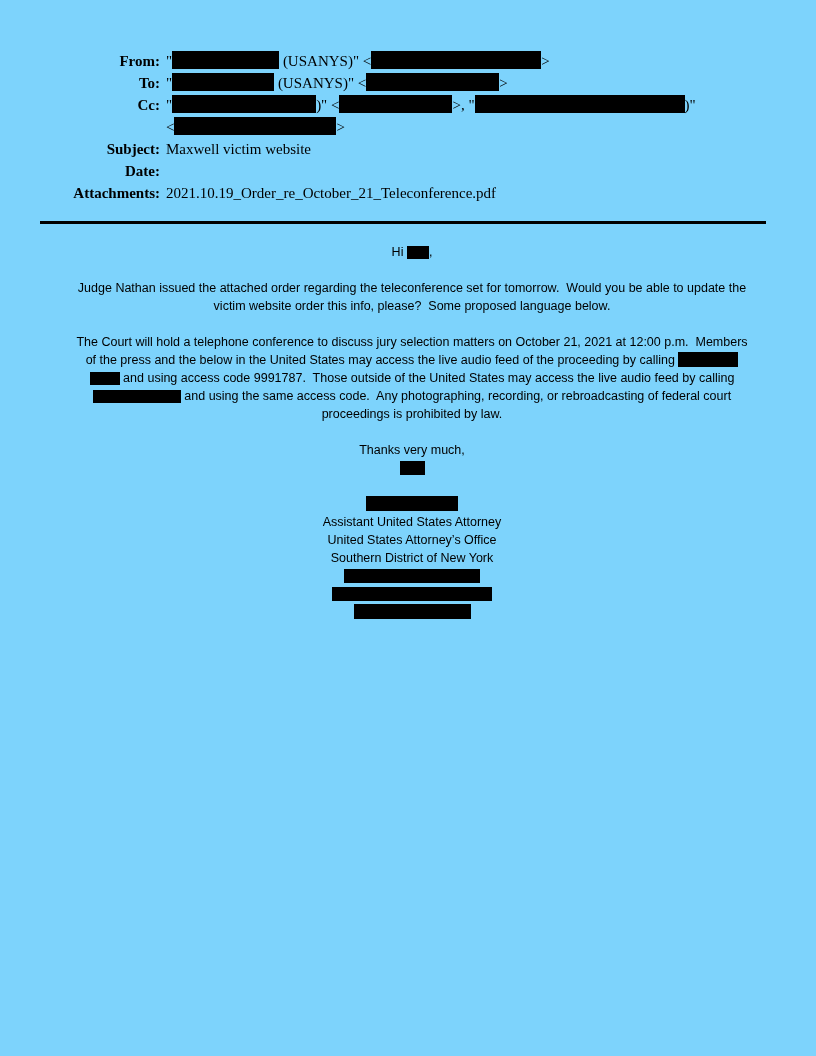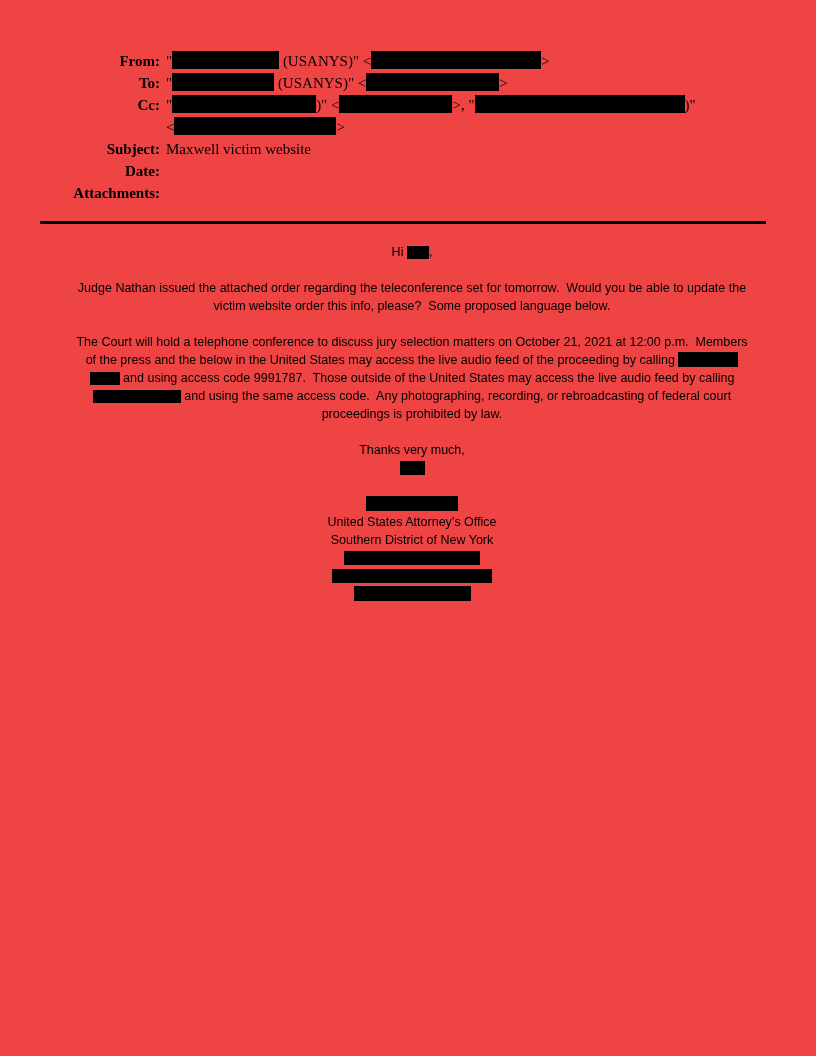--- a/index.html
+++ b/index.html
@@ -30,21 +30,21 @@
   .bline { height:18px; white-space:pre; overflow:visible; }
   
   .redaction {
     display:inline-block; background:var(--redaction,#000);
     vertical-align:text-bottom;
   }
 </style>
 </head>
 <body>
 
-<div class="page" style="background: #ef4444; color: rgb(0, 0, 0);">
+<div class="page" style="background: #7dd3fc; color: rgb(0, 0, 0);">
   <div class="email-header">
       <div class="hrow">
         <span class="hlabel">From:</span>
         <span class="hvalue"><span>"</span><span class="redaction" style="width: 107px; height: 18px;"></span><span> (USANYS)" &lt;</span><span class="redaction" style="width: 170px; height: 18px;"></span><span>&gt;</span></span>
       </div>
       <div class="hrow">
         <span class="hlabel">To:</span>
         <span class="hvalue"><span>"</span><span class="redaction" style="width: 102px; height: 18px;"></span><span> (USANYS)" &lt;</span><span class="redaction" style="width: 133px; height: 18px;"></span><span>&gt;</span></span>
       </div>
       <div class="hrow">
@@ -57,38 +57,40 @@
       </div>
       <div class="hrow">
         <span class="hlabel">Subject:</span>
         <span class="hvalue"><span>Maxwell victim website</span></span>
       </div>
       <div class="hrow">
         <span class="hlabel">Date:</span>
       </div>
       <div class="hrow">
         <span class="hlabel">Attachments:</span>
+        <span class="hvalue"><span>2021.10.19_Order_re_October_21_Teleconference.pdf</span></span>
       </div>
     </div>
   <div class="divider"></div>
   <div class="email-body">
       <div class="bline"><span>Hi </span><span class="redaction" style="width: 22px; height: 13px;"></span><span>,</span></div>
       <div class="bline"></div>
       <div class="bline"><span>Judge Nathan issued the attached order regarding the teleconference set for tomorrow.  Would you be able to update the</span></div>
       <div class="bline"><span>victim website order this info, please?  Some proposed language below.</span></div>
       <div class="bline"></div>
       <div class="bline"><span>The Court will hold a telephone conference to discuss jury selection matters on October 21, 2021 at 12:00 p.m.  Members</span></div>
       <div class="bline"><span>of the press and the below in the United States may access the live audio feed of the proceeding by calling </span><span class="redaction" style="width: 60px; height: 15px;"></span></div>
       <div class="bline"><span class="redaction" style="width: 30px; height: 13px;"></span><span> and using access code 9991787.  Those outside of the United States may access the live audio feed by calling</span></div>
       <div class="bline"><span class="redaction" style="width: 88px; height: 13px;"></span><span> and using the same access code.  Any photographing, recording, or rebroadcasting of federal court</span></div>
       <div class="bline"><span>proceedings is prohibited by law.</span></div>
       <div class="bline"></div>
       <div class="bline"><span>Thanks very much,</span></div>
       <div class="bline"><span class="redaction" style="width: 25px; height: 14px;"></span></div>
       <div class="bline"></div>
       <div class="bline"><span class="redaction" style="width: 92px; height: 15px;"></span></div>
+      <div class="bline"><span>Assistant United States Attorney</span></div>
       <div class="bline"><span>United States Attorney’s Office</span></div>
       <div class="bline"><span>Southern District of New York</span></div>
       <div class="bline"><span class="redaction" style="width: 136px; height: 14px;"></span></div>
       <div class="bline"><span class="redaction" style="width: 160px; height: 14px;"></span></div>
       <div class="bline"><span class="redaction" style="width: 117px; height: 15px;"></span></div>
     </div>
 </div>
 
 </body></html>

